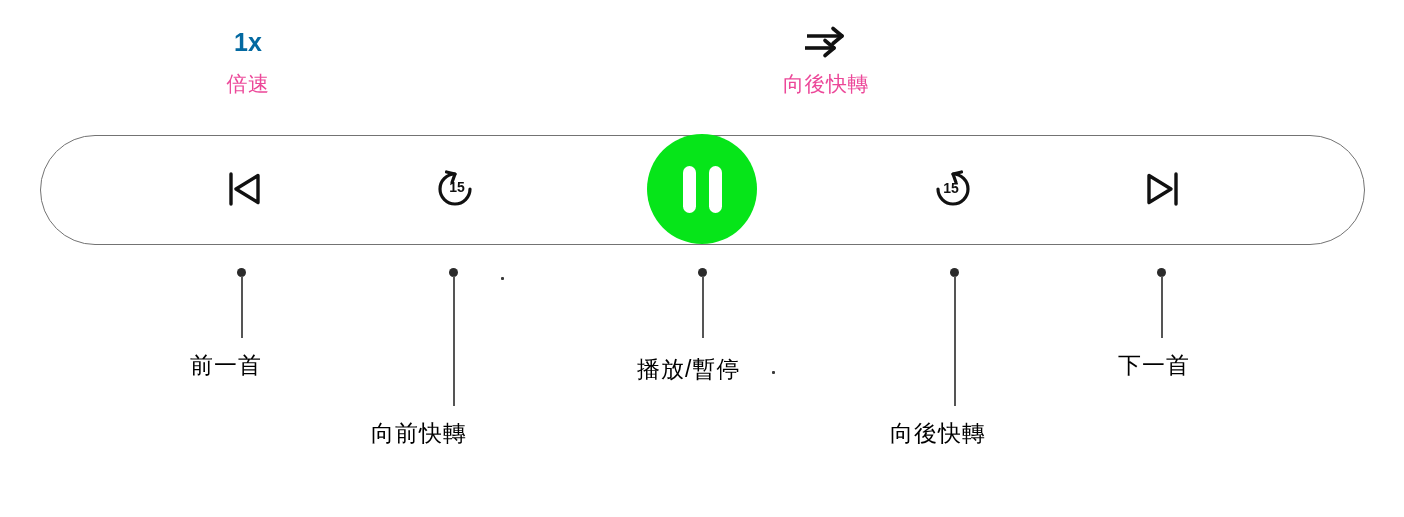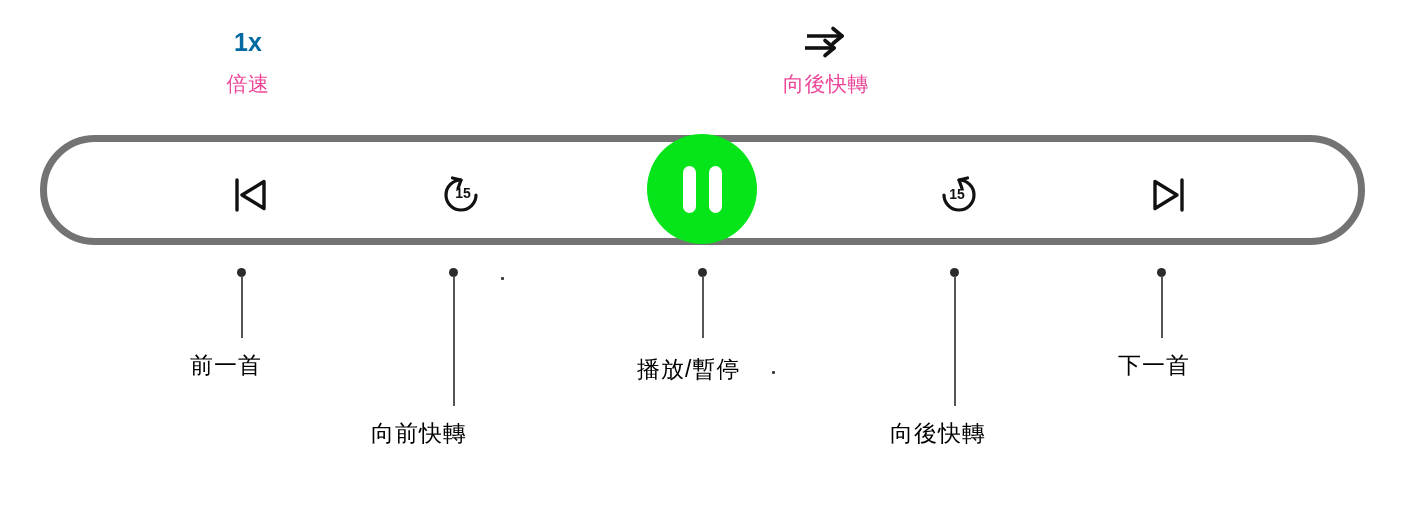--- a/index.html
+++ b/index.html
@@ -51,21 +51,21 @@
     letter-spacing: 0px;
   }
 
   
   #control-bar {
     position: absolute;
     left: 40px;
     top: 135px;
     width: 1325px;
     height: 110px;
-    border: 7px solid #737373;
+    border: 1px solid #737373;
     border-radius: 55px;
     background: #ffffff;
     box-sizing: border-box;
   }
   .ctl {
     position: absolute;
     top: 0;
     height: 110px;
     width: 90px;
     display: flex;

